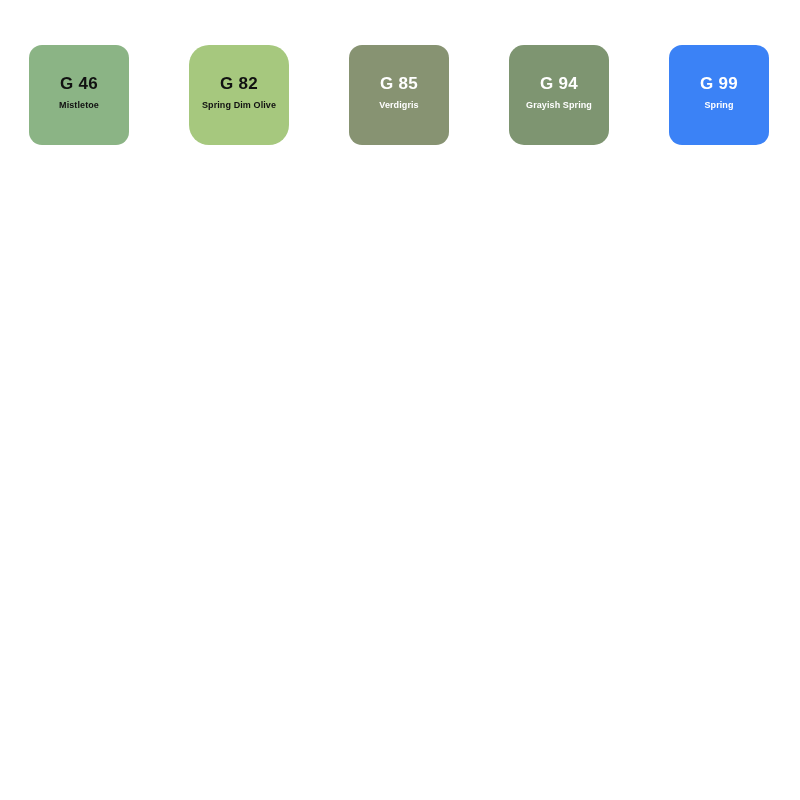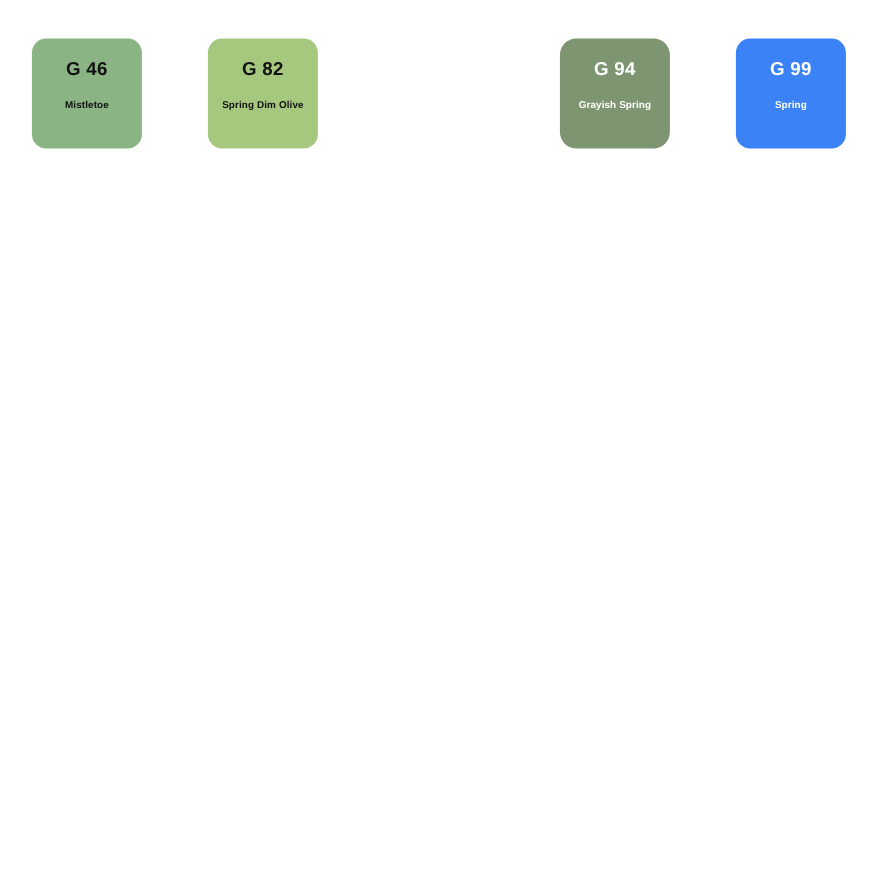--- a/index.html
+++ b/index.html
@@ -12,21 +12,21 @@
     height: 800px;
     background: #ffffff;
     font-family: "Liberation Sans", sans-serif;
     overflow: hidden;
     position: relative;
   }
 
   #swatch-board {
     position: absolute;
     left: 0;
-    top: 6px;
+    top: 16px;
     width: 800px;
     height: 160px;
   }
 
   .swatch {
     position: absolute;
     top: 29px;
     width: 100px;
     height: 100px;
     border-radius: 13px;
@@ -50,40 +50,44 @@
   }
 
   .swatch-name {
     font-family: "Liberation Sans", sans-serif;
     font-weight: bold;
     font-size: 9px;
     line-height: 1.1;
     letter-spacing: 0.1px;
     white-space: nowrap;
     text-align: left;
-    margin: 15px;
+    margin: 4px;
   }
 
   .text-dark .swatch-code,
   .text-dark .swatch-name { color: #111111; }
 
   .text-light .swatch-code,
   .text-light .swatch-name { color: #ffffff; }
 </style>
 </head>
 <body style="background: rgb(255, 255, 255);">
 
 <div id="swatch-board">
     <div class="swatch text-dark" style="left: 29px; background: rgb(139, 180, 133);">
       <div class="swatch-code">G 46</div>
       <div class="swatch-name">Mistletoe</div>
     </div>
-    <div class="swatch text-dark" style="left: 189px; background: rgb(166, 200, 126);">
+    <div class="swatch text-dark" style="left: 189px; background: rgb(166, 200, 126); border-radius: 20px;">
       <div class="swatch-code">G 82</div>
       <div class="swatch-name">Spring Dim Olive</div>
+    </div>
+    <div class="swatch text-light" style="left: 349px; background: rgb(135, 147, 114);">
+      <div class="swatch-code">G 85</div>
+      <div class="swatch-name">Verdigris</div>
     </div>
     <div class="swatch text-light" style="left: 509px; background: rgb(126, 149, 113); border-radius: 15px;">
       <div class="swatch-code">G 94</div>
       <div class="swatch-name">Grayish Spring</div>
     </div>
     <div class="swatch text-light" style="left: 669px; background: #3b82f6;">
       <div class="swatch-code">G 99</div>
       <div class="swatch-name">Spring</div>
     </div>
   </div>

